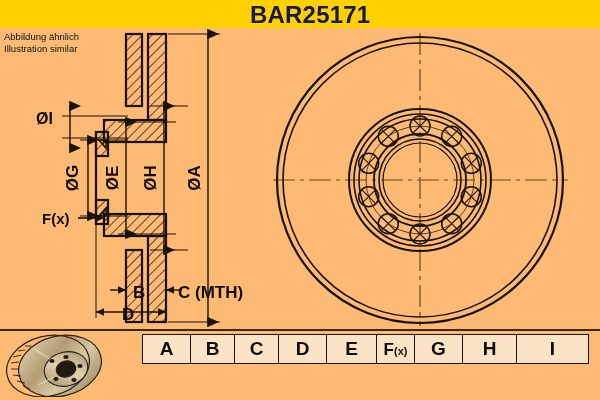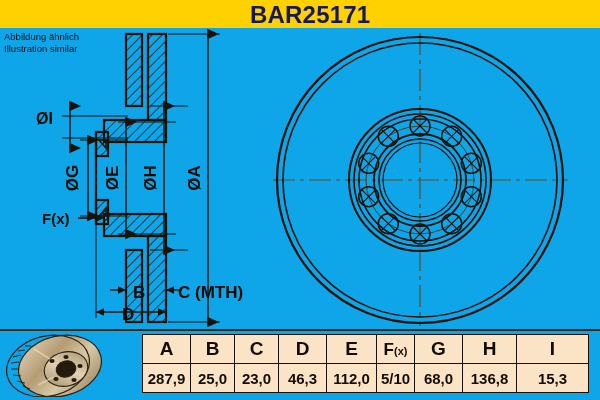--- a/index.html
+++ b/index.html
@@ -11,21 +11,21 @@
     width: 600px;
     height: 400px;
     overflow: hidden;
     background: #fbe3c6;
     font-family: "Liberation Sans", sans-serif;
   }
   #sheet {
     position: relative;
     width: 600px;
     height: 400px;
-    background: #0ea5e9;
+    background: #fdba74;
     overflow: hidden;
   }
   
   #header-bar {
     position: absolute;
     left: 0;
     top: 0;
     width: 600px;
     height: 28px;
     background: #ffd100;
@@ -358,27 +358,16 @@
         <td>A</td>
         <td>B</td>
         <td>C</td>
         <td>D</td>
         <td>E</td>
         <td><span class="fx-main">F</span><span class="fx-sub">(x)</span></td>
         <td>G</td>
         <td>H</td>
         <td>I</td>
       </tr>
-      <tr class="val-row">
-        <td>287,9</td>
-        <td>25,0</td>
-        <td>23,0</td>
-        <td>46,3</td>
-        <td>112,0</td>
-        <td>5/10</td>
-        <td>68,0</td>
-        <td>136,8</td>
-        <td>15,3</td>
-      </tr>
     </tbody>
   </table>
 
 </div>
 
 </body></html>

